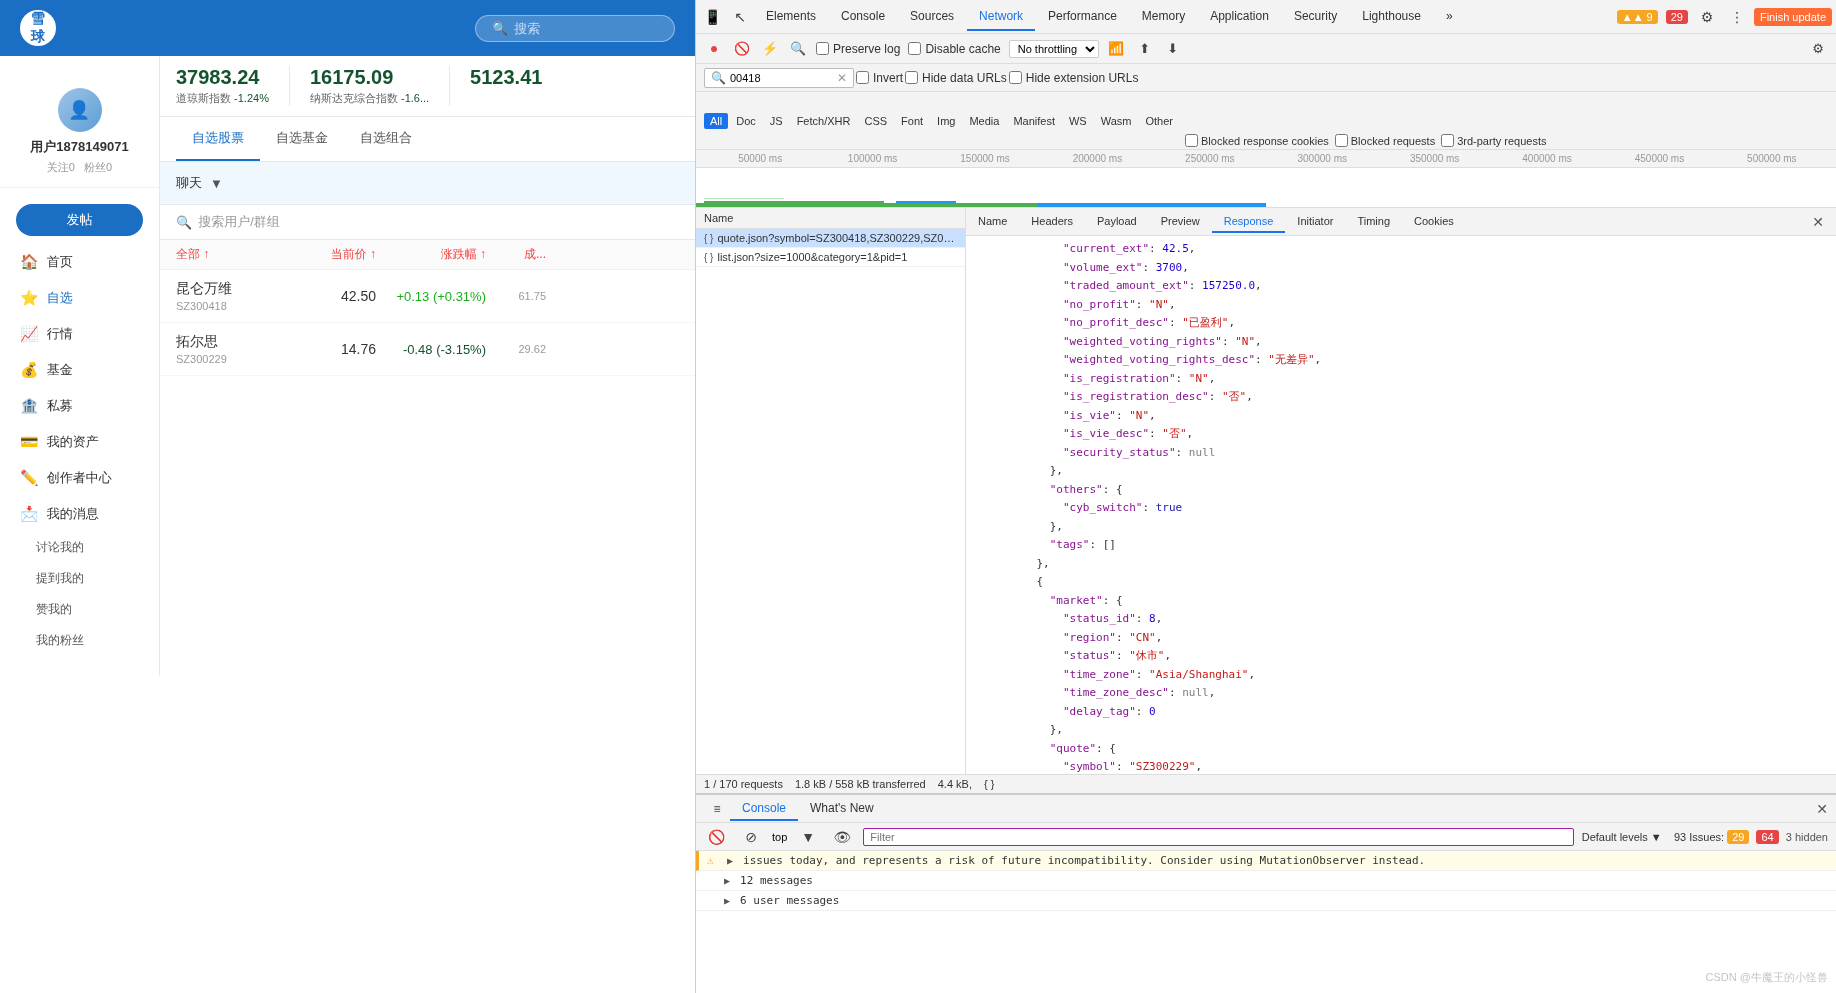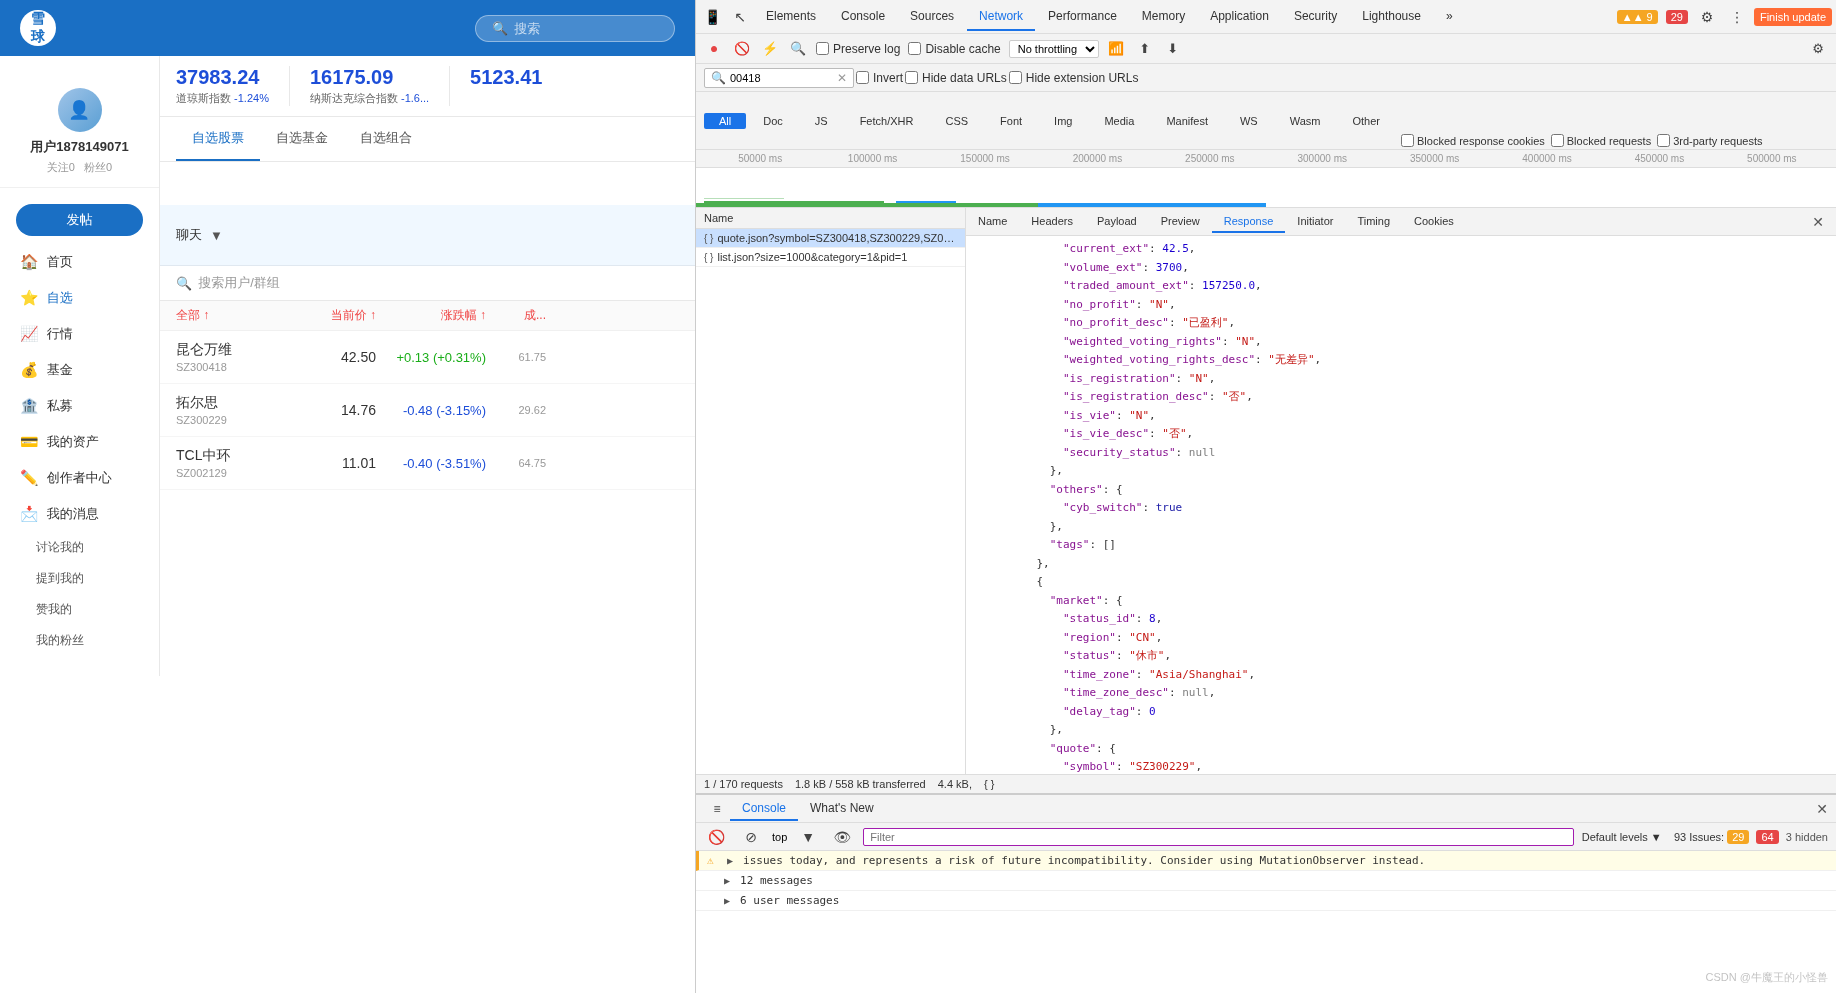--- a/index.html
+++ b/index.html
@@ -148,28 +148,27 @@
       border-bottom: 2px solid transparent;
     }
     .watchlist-tab.active {
       color: #1a6fc4;
       border-bottom: 2px solid #1a6fc4;
     }
 
     
     .chat-bar {
       background: #f0f8ff;
-      padding: 21px 16px;
+      padding: 12px 16px;
       font-size: 13px;
       color: #333;
       border-bottom: 1px solid #e0e8f0;
       display: flex;
       align-items: center;
       gap: 8px;
-      margin-top: 43px;
     }
     .chat-btn { color: #555; cursor: pointer; }
 
     
     .stock-search {
       padding: 8px 16px;
       border-bottom: 1px solid #e8e8e8;
       background: #fff;
       display: flex;
       align-items: center;
@@ -200,21 +199,21 @@
       align-items: center;
       cursor: pointer;
     }
     .stock-name-block { flex: 0 0 120px; }
     .stock-name { font-size: 14px; color: #333; font-weight: 500; }
     .stock-code { font-size: 11px; color: #999; margin-top: 2px; }
     .stock-price { flex: 0 0 80px; text-align: right; font-size: 14px; color: #333; }
     .stock-change { flex: 0 0 110px; text-align: right; font-size: 13px; }
     .stock-vol { flex: 0 0 60px; text-align: right; font-size: 11px; color: #999; }
     .up { color: #1aad19; }
-    .down { color: #1d4ed8; }
+    .down { color: #14532d; }
 
     
     .devtools {
       flex: 1;
       background: #fff;
       display: flex;
       flex-direction: column;
       border-left: 1px solid #ccc;
       min-width: 0;
     }
@@ -273,21 +272,21 @@
       gap: 2px;
       height: 28px;
     }
     .filter-search {
       display: flex; align-items: center; gap: 4px;
       border: 1px solid #bbb; background: #fff; padding: 2px 6px;
       border-radius: 2px; width: 150px;
     }
     .filter-search input { border: none; outline: none; font-size: 11px; width: 100%; }
     .filter-type {
-      padding: 2px 15px; font-size: 11px; cursor: pointer;
+      padding: 2px 6px; font-size: 11px; cursor: pointer;
       border-radius: 2px; color: #333; text-align: center;
     }
     .filter-type.active { background: #1a73e8; color: #fff; }
     .filter-cb-group { display: flex; align-items: center; gap: 3px; font-size: 11px; color: #333; margin-left: 4px; margin-top: 40px; }
     .filter-cb-group input { margin: 0; }
 
     
     .net-body {
       flex: 1;
       display: flex;
@@ -672,29 +671,20 @@
         <div class="stock-vol">61.75</div>
       </div>
       <div class="stock-item">
         <div class="stock-name-block">
           <div class="stock-name">拓尔思</div>
           <div class="stock-code">SZ300229</div>
         </div>
         <div class="stock-price">14.76</div>
         <div class="stock-change down">-0.48 (-3.15%)</div>
         <div class="stock-vol">29.62</div>
-      </div>
-      <div class="stock-item">
-        <div class="stock-name-block">
-          <div class="stock-name">TCL中环</div>
-          <div class="stock-code">SZ002129</div>
-        </div>
-        <div class="stock-price">11.01</div>
-        <div class="stock-change down">-0.40 (-3.51%)</div>
-        <div class="stock-vol">64.75</div>
       </div>
     </div>
   </div>
 </div>
 
 <div class="devtools">
 
   <div class="dt-top-bar">
     <div class="dt-top-icon">📱</div>
     <div class="dt-top-icon">↖</div>

